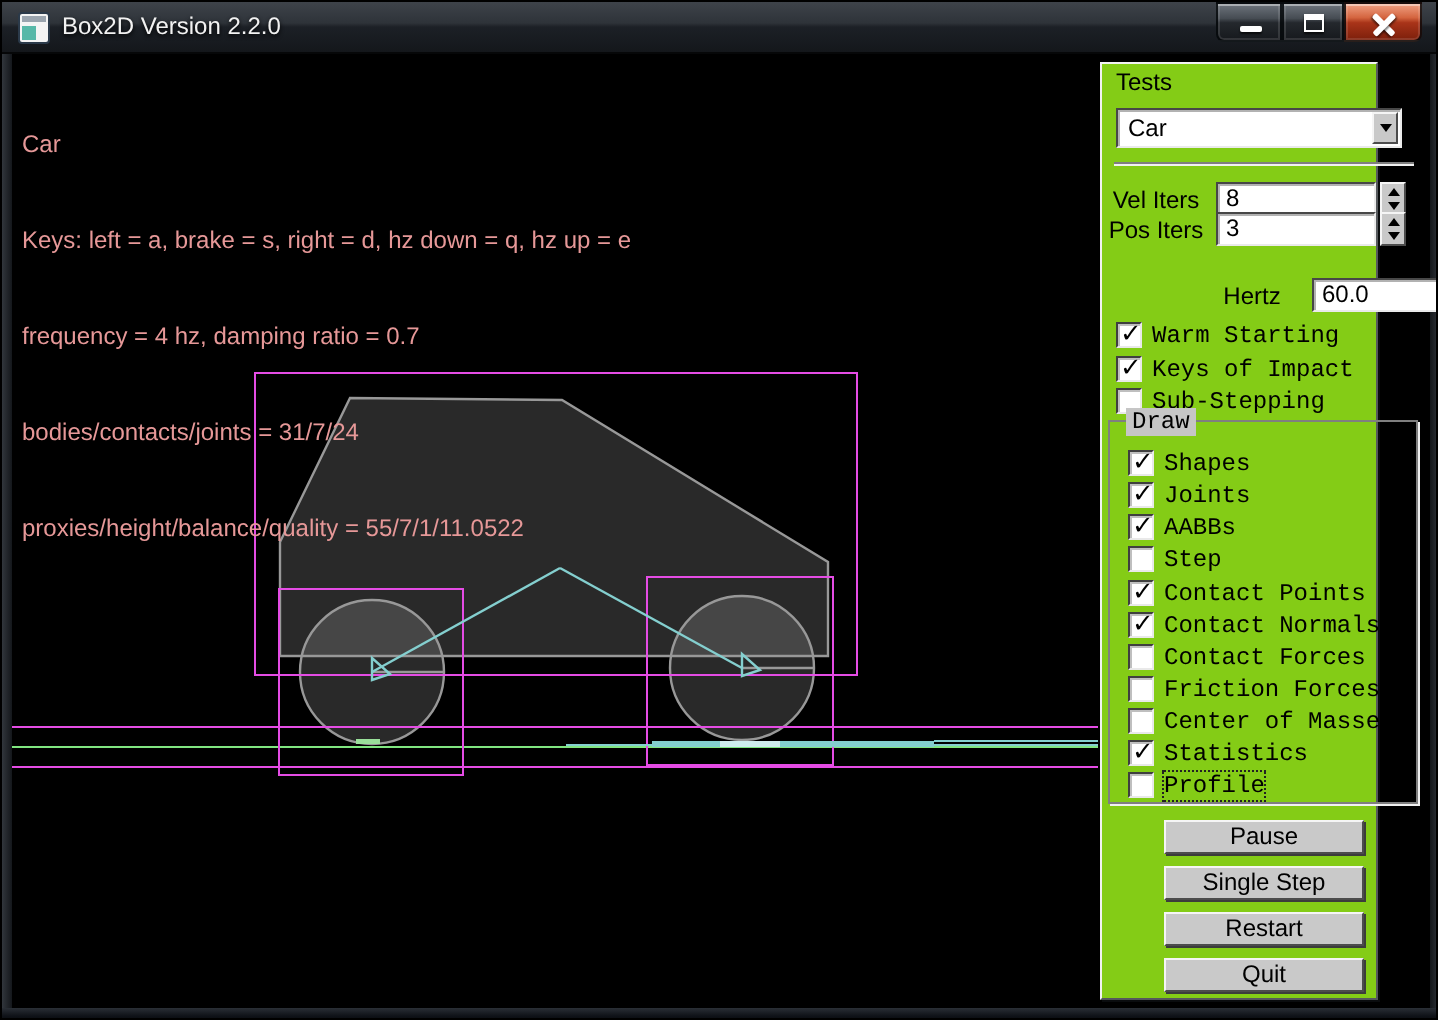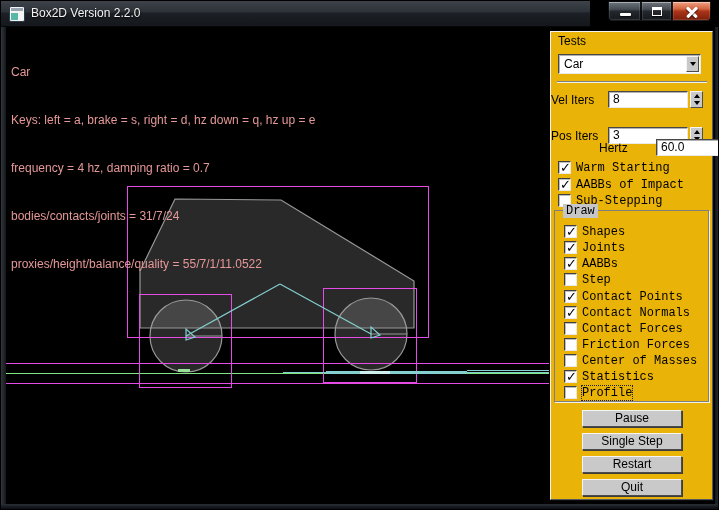--- a/index.html
+++ b/index.html
@@ -1,20 +1,20 @@
 <!DOCTYPE html>
 <html><head>
 <meta charset="utf-8">
 <style>
   html,body{margin:0;padding:0;background:#555;}
   *{box-sizing:border-box;font-family:"Liberation Sans",sans-serif;}
   .window{position:relative;width:719px;height:510px;background:#000;overflow:hidden;
           border:1px solid #000;box-shadow:0 2px 8px rgba(0,0,0,.5);}
   
-  .titlebar{position:absolute;left:0;top:0;width:589px;height:26px;
+  .titlebar{position:absolute;left:0;top:0;width:719px;height:26px;
     background:linear-gradient(180deg,#3e434a 0%,#2e3339 42%,#1c2026 50%,#14171b 100%);
     border-bottom:1px solid #060708;}
   .app-icon{position:absolute;left:8px;top:5px;width:16px;height:16px;background:#f4f4f4;
     border:1px solid #2b3a4a;border-radius:2px;}
   .app-icon .ic-top{position:absolute;left:1px;top:1px;width:12px;height:3px;background:#9aa4ae;}
   .app-icon .ic-body{position:absolute;left:1px;top:6px;width:7px;height:7px;background:#57b8a8;}
   .win-title{position:absolute;left:30px;top:0;height:25px;line-height:25px;color:#f2f2f2;
     font-size:12px;text-shadow:0 1px 2px #000;white-space:nowrap;}
   .cap-group{position:absolute;left:607px;top:0;height:21px;display:flex;}
   .cap{position:relative;height:20px;border:1px solid rgba(5,8,10,.85);
@@ -38,35 +38,35 @@
   .frame-r{position:absolute;left:714px;top:26px;width:5px;height:477px;
     background:linear-gradient(90deg,#14171b,#31363c);}
   .frame-b{position:absolute;left:0;top:503px;width:719px;height:7px;
     background:linear-gradient(180deg,#2a2f36 0%,#101319 55%,#05070a 100%);}
   
   .content{position:absolute;left:5px;top:26px;width:709px;height:477px;background:#000;}
   .glcanvas{position:absolute;left:0;top:0;width:543px;height:477px;background:#000;overflow:hidden;}
   .hud{position:absolute;left:5px;top:5px;color:#e69898;font-family:"DejaVu Sans Mono",monospace;
     font-size:12px;line-height:16px;white-space:pre;}
   
-  .panel{position:absolute;left:544px;top:4px;width:163px;height:469px;background:#eab308;
+  .panel{position:absolute;left:544px;top:4px;width:139px;height:469px;background:#84cc16;
     border:1px solid;border-color:#f2f2f2 #55585c #55585c #f2f2f2;
     box-shadow:1px 1px 0 #0a0c0e;font-size:12px;color:#000;}
   .p-label{position:absolute;font-size:12px;}
   .sunken{background:#fff;border:1px solid;border-color:#474747 #eaeaea #eaeaea #474747;
     box-shadow:inset 1px 1px 0 rgba(0,0,0,.3);}
   .raised{background:#c9c9c9;border:1px solid;border-color:#f5f5f5 #4c4c4c #4c4c4c #f5f5f5;}
   .listbox{position:absolute;left:7px;top:22px;width:143px;height:20px;}
   .listbox-text{position:absolute;left:5px;top:1px;line-height:16px;font-size:12px;}
   .listbox-btn{position:absolute;right:1px;top:1px;width:13px;height:16px;
     display:flex;align-items:center;justify-content:center;}
   .separator{position:absolute;left:6px;top:49px;width:150px;height:2px;
     border-top:1px solid #7f7f7f;border-bottom:1px solid #f1f1f1;}
   .spin-row{position:absolute;left:0;width:163px;height:17px;}
-  .spin-label{position:absolute;left:0;top:2px;width:54px;text-align:left;font-size:12px;}
+  .spin-label{position:absolute;left:0;top:2px;width:54px;text-align:center;font-size:12px;}
   .spin-field{position:absolute;left:57px;top:0;width:80px;height:17px;}
   .spin-value{position:absolute;left:4px;top:1px;line-height:13px;font-size:12px;}
   .spinner{position:absolute;left:139px;top:0;width:13px;height:17px;display:flex;flex-direction:column;}
   .spin-btn{flex:1;display:flex;align-items:center;justify-content:center;}
   .tri-up{width:0;height:0;border-left:3px solid transparent;border-right:3px solid transparent;
     border-bottom:4px solid #000;}
   .tri-down{width:0;height:0;border-left:3px solid transparent;border-right:3px solid transparent;
     border-top:4px solid #000;}
   .cb-row{position:absolute;height:14px;cursor:default;}
   .cb{position:absolute;left:0;top:0;width:13px;height:13px;background:#fff;border:1px solid;
@@ -183,21 +183,21 @@
         </div>
         <div class="spinner raised">
           <span class="spin-btn">
               <i class="tri-up"></i>
             </span>
           <span class="spin-btn">
               <i class="tri-down"></i>
             </span>
         </div>
       </div>
-      <div class="spin-row" style="top:95px;">
+      <div class="spin-row" style="top:74px;">
         <div class="spin-label">Pos Iters</div>
         <div class="spin-field sunken">
           <span class="spin-value">3</span>
         </div>
         <div class="spinner raised">
           <span class="spin-btn">
               <i class="tri-up"></i>
             </span>
           <span class="spin-btn">
               <i class="tri-down"></i>
@@ -218,21 +218,21 @@
             </span>
         </div>
       </div>
 
       <div class="cb-row" style="left:7px;top:129px;">
         <span class="cb checked"></span>
         <span class="cb-label">Warm Starting</span>
       </div>
       <div class="cb-row" style="left:7px;top:146px;">
         <span class="cb checked"></span>
-        <span class="cb-label">AABBs of Impact</span>
+        <span class="cb-label">Keys of Impact</span>
       </div>
       <div class="cb-row" style="left:7px;top:162px;">
         <span class="cb"></span>
         <span class="cb-label">Sub-Stepping</span>
       </div>
 
       <div class="group">
         <span class="group-label">Draw</span>
 
         <div class="cb-row" style="left:9px;top:14px;">

